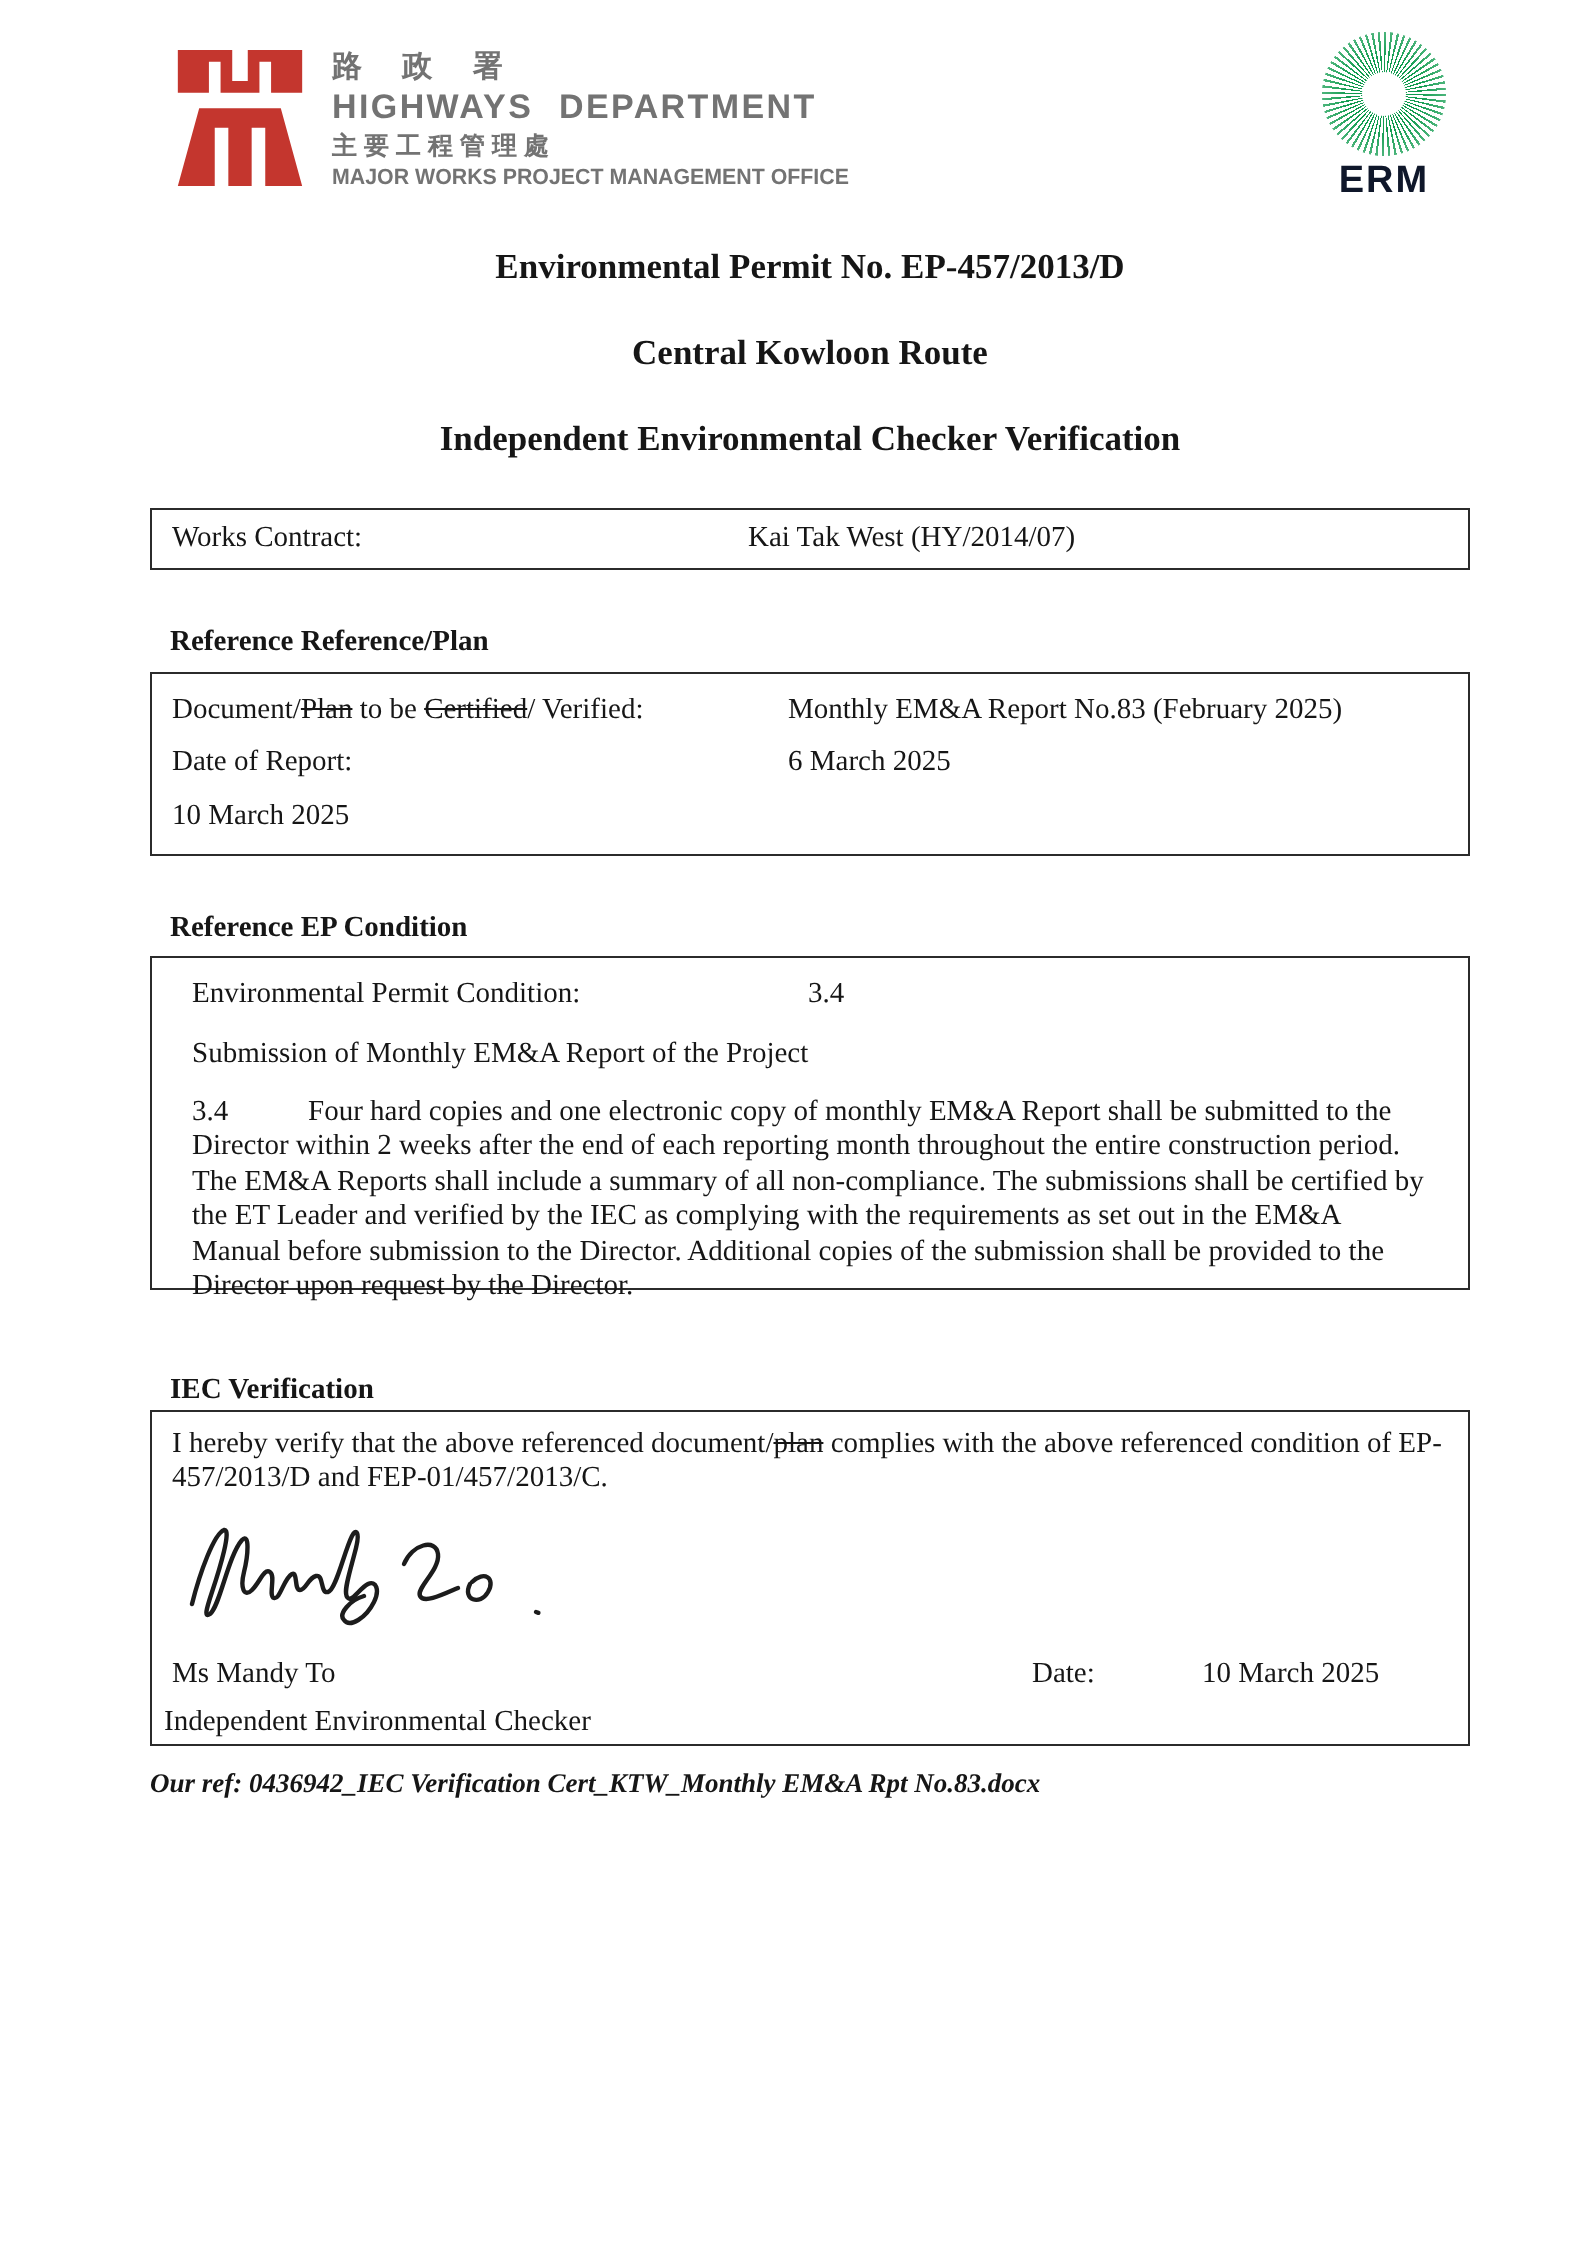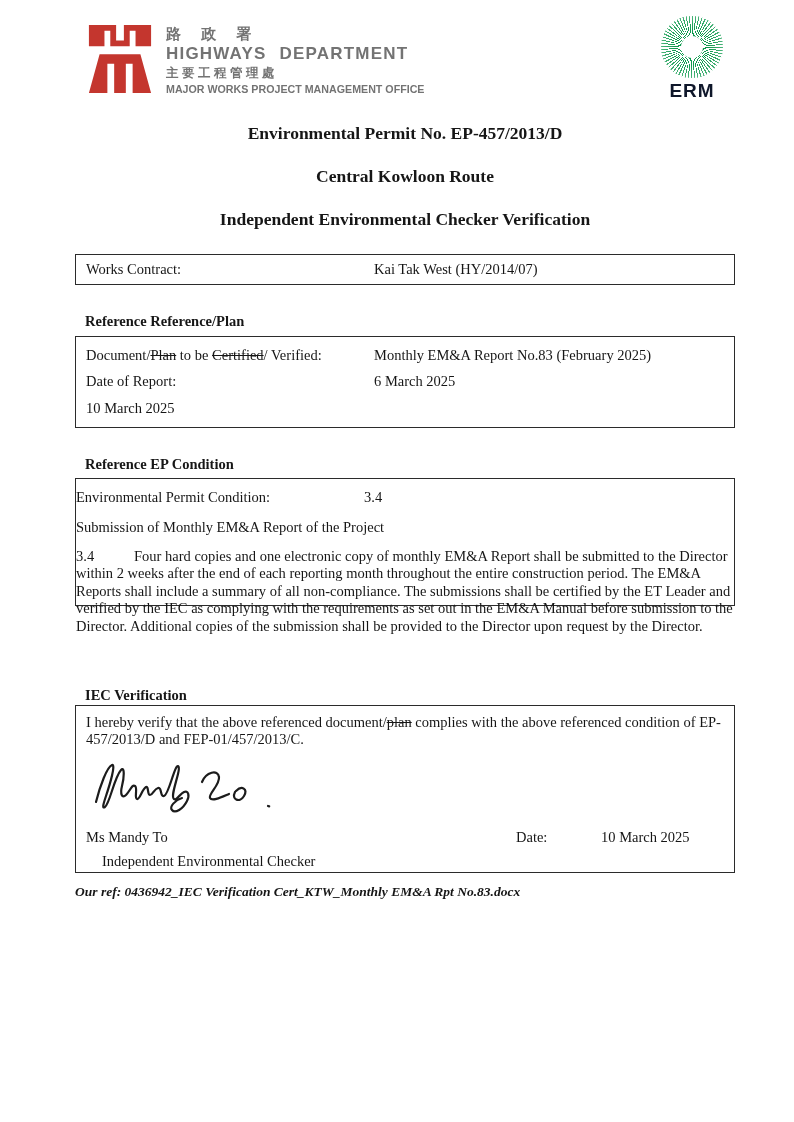--- a/index.html
+++ b/index.html
@@ -46,36 +46,36 @@
   .title-3 { top: 209px; }
 
   
   .box { position: absolute; left: 75px; width: 660px; border: 1px solid #2b2b2b; background: #ffffff; padding-left: 29px; }
   .section-heading { position: absolute; left: 85px; font-weight: bold; font-size: 14.5px; }
 
   .works-box { top: 254px; height: 31px; display: flex; align-items: center; padding: 0 10px; font-weight: normal; font-size: 14.5px; }
   .works-box .label-col { width: 288px; }
 
   .refdoc-box { top: 336px; height: 92px; padding: 5px 10px; display: flex; flex-direction: column; justify-content: space-around; font-size: 14.5px; }
-  .kv-row { display: flex; align-items: center; }
+  .kv-row { display: flex; align-items: center; gap: 20px; }
   .kv-row .label-col { width: 288px; }
 
-  .ep-box { top: 478px; height: 128px; padding: 8px 0; font-size: 14.5px; }
+  .ep-box { top: 478px; height: 167px; padding: 8px 20px; font-size: 14.5px; }
   .ep-box .kv-row { margin-top: 2px; }
   .ep-subject { margin-top: 13px; }
   .clause { margin-top: 12px; line-height: 17.4px; text-align: left; }
   .clause-num { display: inline-block; width: 58px; }
 
   .iec-box { top: 705px; height: 168px; font-size: 14.5px; }
   .iec-statement { position: absolute; top: 8px; left: 10px; right: 10px; line-height: 17.4px; }
   .signature { position: absolute; top: 50px; left: 14px; width: 250px; height: 62px; }
   .signer-name { position: absolute; top: 123px; left: 10px; }
   .date-label { position: absolute; top: 123px; left: 440px; }
   .date-value { position: absolute; top: 123px; left: 525px; }
-  .signer-title { position: absolute; top: 147px; left: 26px; }
+  .signer-title { position: absolute; top: 147px; left: 6px; }
 
   .struck { text-decoration: line-through; }
 
   .our-ref { position: absolute; left: 75px; top: 884px; font-size: 13.5px; font-weight: bold; font-style: italic; }
 </style>
 </head>
 <body>
 
 <div class="page">
 

